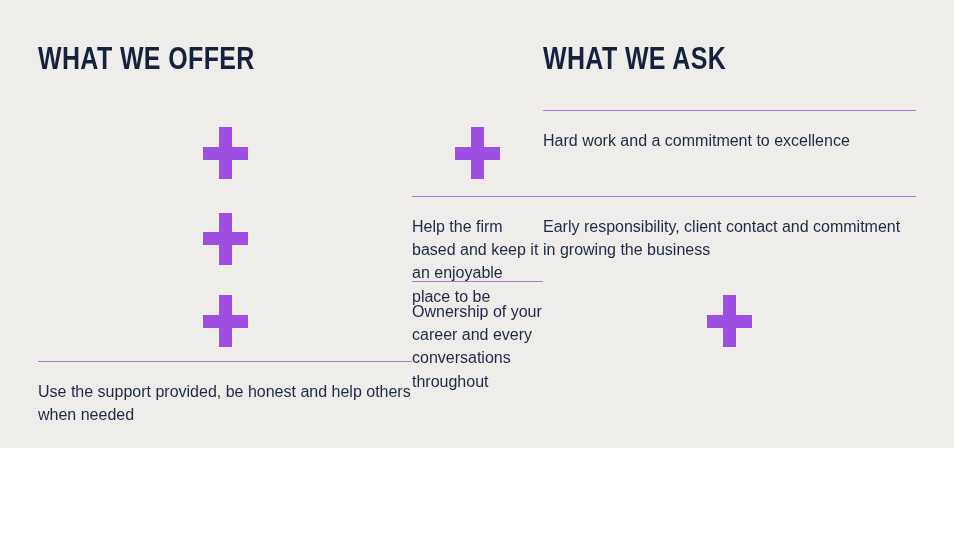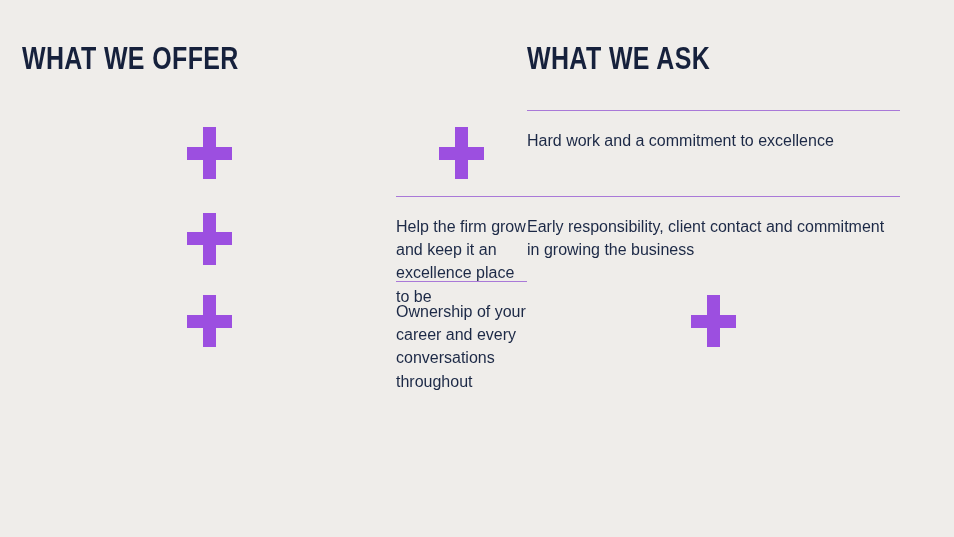--- a/index.html
+++ b/index.html
@@ -8,24 +8,24 @@
     --navy-dark:#16213c;
     --purple:#9c4fe0;
     --line:#a979d8;
   }
   *{margin:0;padding:0;box-sizing:border-box;}
   html,body{background:#fff;}
   body{font-family:"Liberation Sans", sans-serif;}
   .slide{
     position:relative;
     width:954px;
-    height:537px;
+    height:448px;
     background:var(--bg);
     overflow:hidden;
-    padding:34px 38px 0 22px;
+    padding:34px 38px 0 38px;
   }
   .grid{
     display:grid;
     grid-template-columns:374px 131px 373px;
     grid-template-rows:76px 86px 85px 80px 86px 90px;
   }
   .title{
     color:var(--navy-dark);
     font-weight:bold;
     font-size:32px;
@@ -87,26 +87,27 @@
     </div>
 
     <div class="pluscell">
       <div class="plus"></div>
     </div>
     <div class="cell">Hard work and a commitment to excellence</div>
 
     <div class="pluscell">
       <div class="plus"></div>
     </div>
-    <div class="cell">Help the firm grow and keep it an excellence place to be</div>
+    <div class="cell">Help the firm based and keep it an enjoyable place to be</div>
 
     <div class="cell">Early responsibility, client contact and commitment in growing the business</div>
     <div class="pluscell">
       <div class="plus"></div>
     </div>
 
     <div class="cell">Ownership of your career and every conversations throughout</div>
     <div class="pluscell">
       <div class="plus"></div>
     </div>
+    <div class="cell">Use the support provided, be honest and help others when needed</div>
 
   </div>
 </div>
 
 </body></html>

